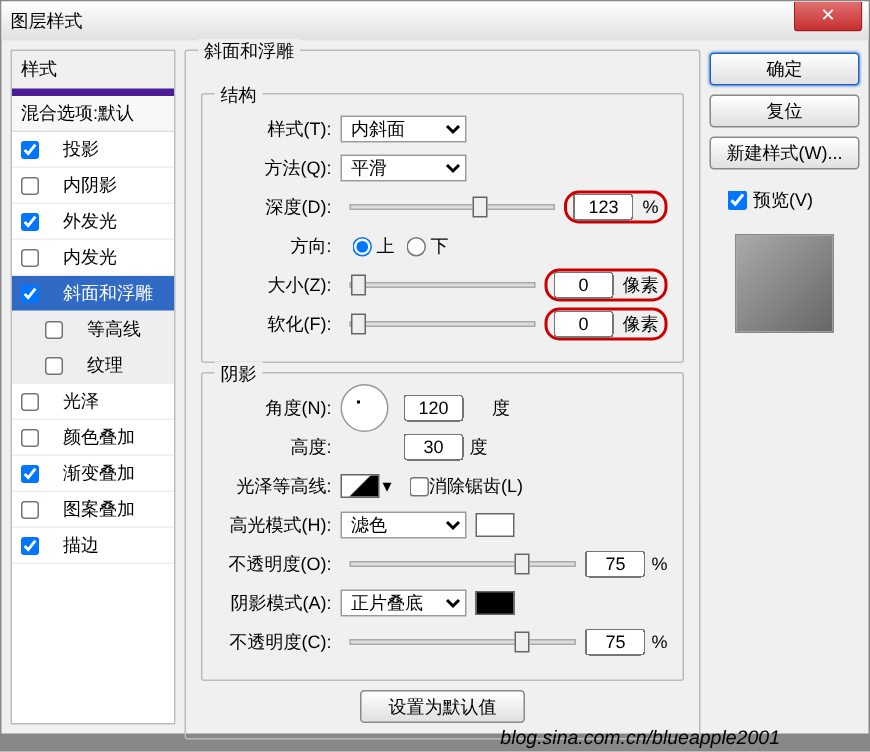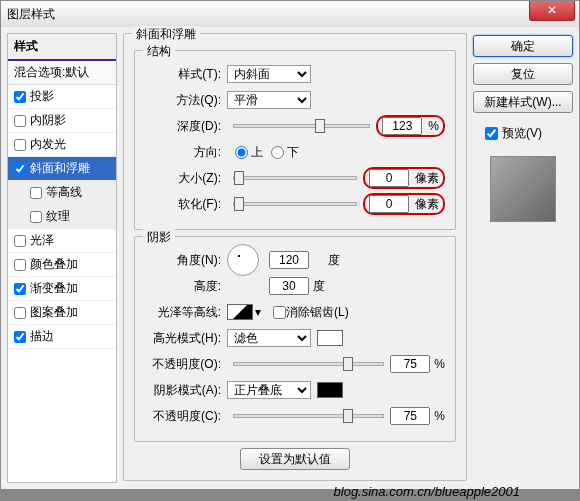--- a/index.html
+++ b/index.html
@@ -3,23 +3,23 @@
 <meta charset="utf-8">
 <style>
 *{box-sizing:border-box;margin:0;padding:0;font-family:"Microsoft YaHei","SimSun",sans-serif;font-size:12px}
 body{background:#888;width:580px;height:501px;position:relative;overflow:hidden}
 .window{background:#f0f0f0;border:1px solid #888;width:580px;height:490px;position:relative}
 .titlebar{height:26px;background:linear-gradient(#fff,#e0e0e0);display:flex;align-items:center;padding-left:6px;position:relative}
 .titlebar-text{font-size:12px}
 .close-btn{position:absolute;right:0;top:0;width:46px;height:20px;background:linear-gradient(#e07070,#c83030);color:#fff;text-align:center;line-height:18px;border:1px solid #a02020;border-top:none;border-radius:0 0 3px 3px;margin-right:4px}
 .body{display:flex;padding:6px;height:calc(100% - 26px)}
 .left-panel{width:110px;border:1px solid #bbb;background:#fff;margin-right:6px}
-.left-header{background:#f0f0f0;border-bottom:2px solid #4c1d95;padding:4px 6px;font-weight:bold}
+.left-header{background:#f0f0f0;border-bottom:5px solid #4c1d95;padding:4px 6px;font-weight:normal}
 .left-sub{background:#f8f8f8;border-bottom:1px solid #ddd;padding:3px 6px}
-.left-item{padding:3px 6px;display:flex;align-items:center;gap:4px;border-bottom:1px solid #eee}
+.left-item{padding:3px 6px;display:flex;align-items:center;gap:16px;border-bottom:1px solid #eee}
 .left-item.sel{background:#316ac5;color:#fff}
 .left-item.sub{padding-left:22px;background:#eee}
 .left-item input[type=checkbox]{width:12px;height:12px}
 .mid-panel{flex:1;margin-right:6px;position:relative}
 .fieldset{border:1px solid #bbb;border-radius:2px;padding:8px 10px 10px;margin-bottom:6px;position:relative}
 .legend{position:absolute;top:-8px;left:8px;background:#f0f0f0;padding:0 4px;font-size:12px}
 .row{display:flex;align-items:center;margin:4px 0;height:22px}
 .lbl{width:82px;text-align:right;padding-right:6px}
 select,input[type=text]{border:1px solid #999;background:#fff;height:18px;padding:0 2px}
 select{width:84px}
@@ -57,20 +57,24 @@
       <div id="left-items">
           <div class="left-item">
             <input type="checkbox" checked="" style="">
             <span>投影</span>
           </div>
           <div class="left-item">
             <input type="checkbox" style="">
             <span>内阴影</span>
           </div>
           <div class="left-item">
+            <input type="checkbox" checked="" style="">
+            <span>外发光</span>
+          </div>
+          <div class="left-item">
             <input type="checkbox" style="">
             <span>内发光</span>
           </div>
           <div class="left-item sel">
             <input type="checkbox" checked="" style="">
             <span>斜面和浮雕</span>
           </div>
           <div class="left-item sub">
             <input type="checkbox" style="">
             <span>等高线</span>
@@ -99,21 +103,21 @@
             <input type="checkbox" checked="" style="">
             <span>描边</span>
           </div>
         </div>
     </div>
 
     <div class="mid-panel">
       <div class="fieldset">
         <div class="legend">斜面和浮雕</div>
 
-        <div class="fieldset" style="margin-top:8px">
+        <div class="fieldset" style="margin-top:20px">
           <div class="legend">结构</div>
           <div class="row">
             <span class="lbl">样式(T):</span>
             <select><option>内斜面</option></select>
           </div>
           <div class="row">
             <span class="lbl">方法(Q):</span>
             <select><option>平滑</option></select>
           </div>
           <div class="row">

